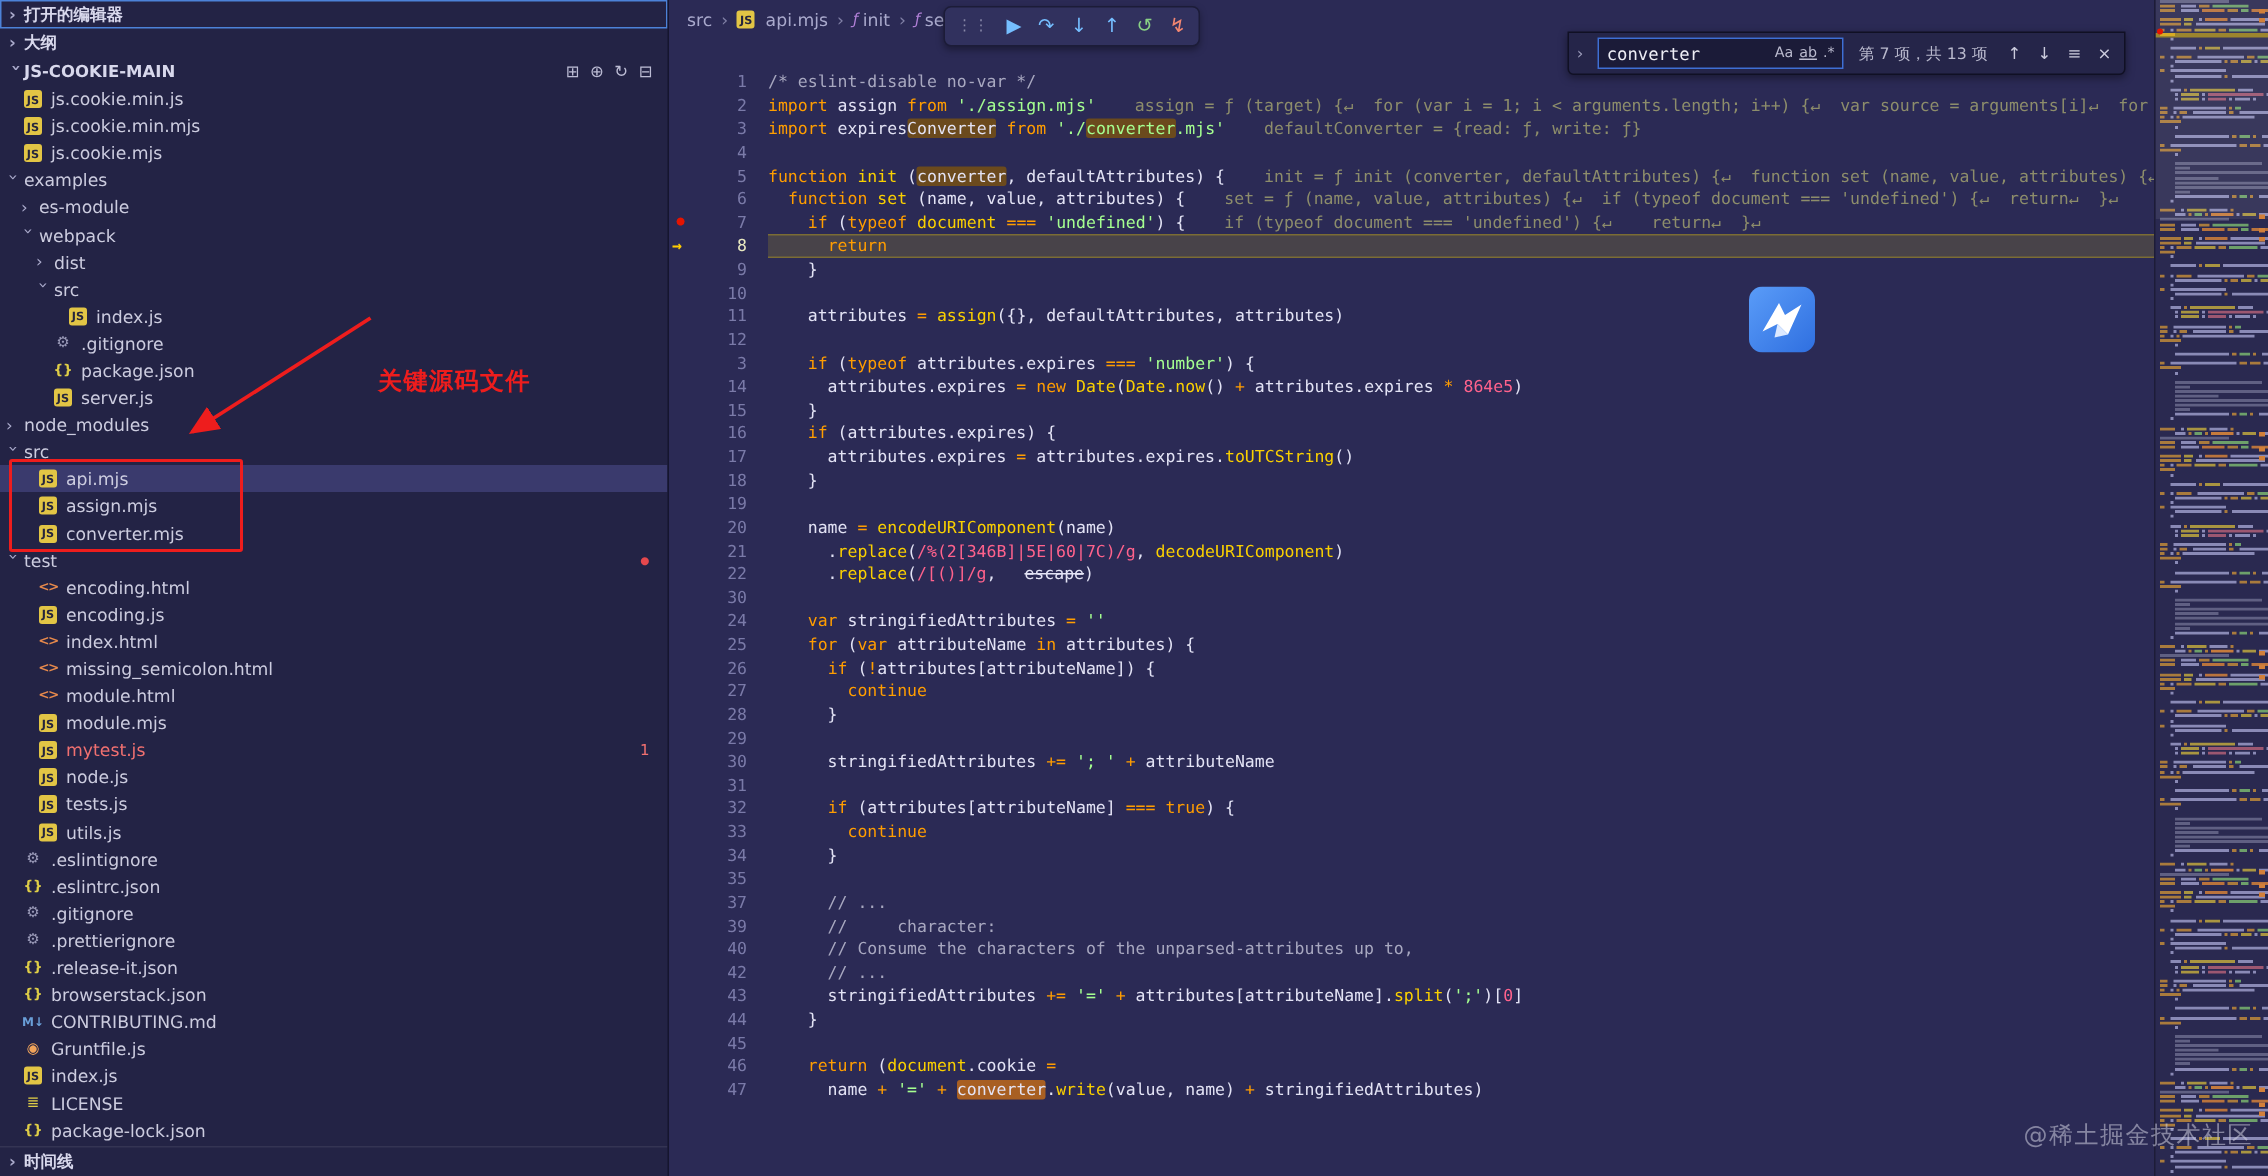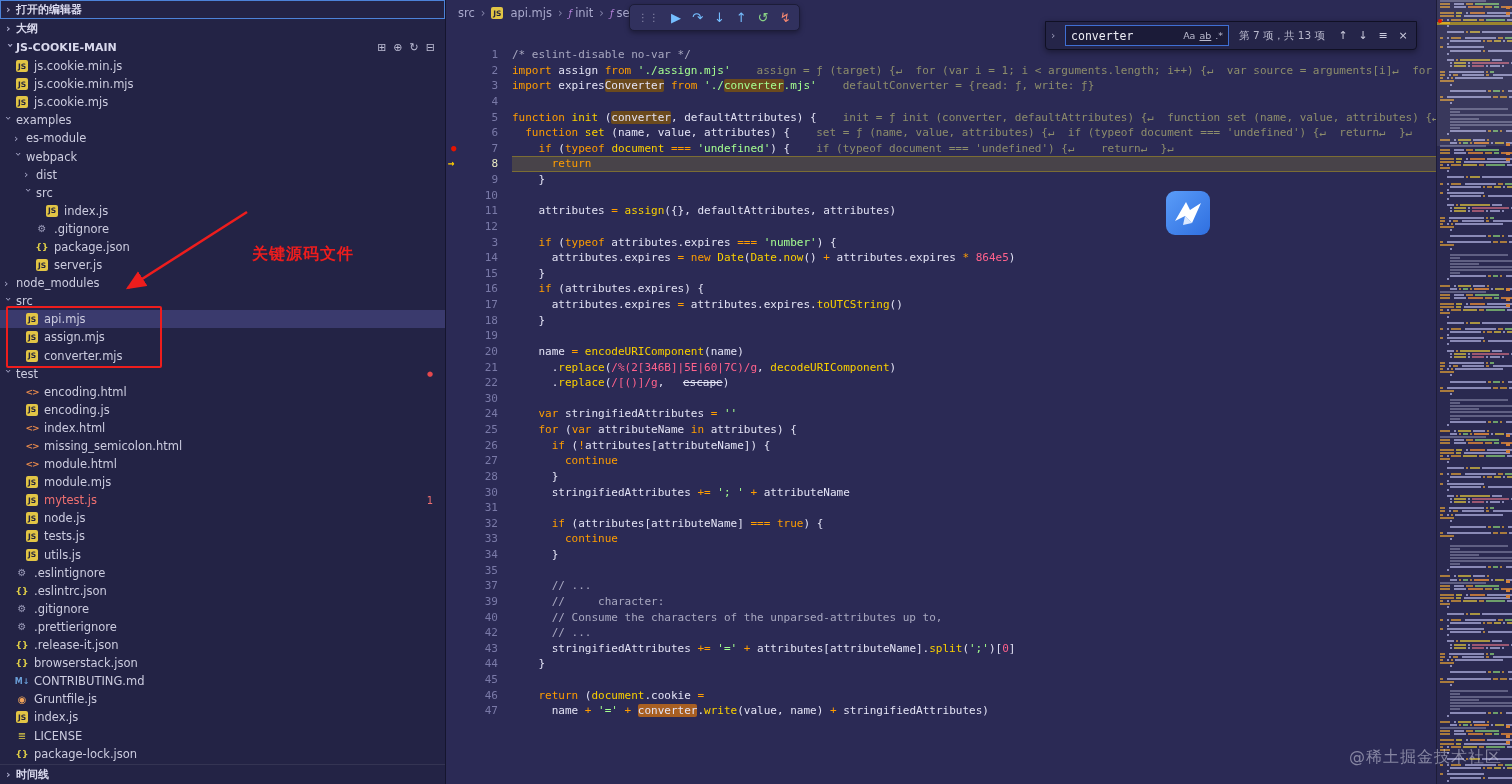--- a/index.html
+++ b/index.html
@@ -411,20 +411,24 @@
         </div>
         <div class="cline">
           <span class="gut"><span>27</span></span>
           <span class="ltext"><span class="tk-v">        </span><span class="tk-k">continue</span></span>
         </div>
         <div class="cline">
           <span class="gut"><span>28</span></span>
           <span class="ltext"><span class="tk-v">      }</span></span>
         </div>
         <div class="cline">
+          <span class="gut"><span>29</span></span>
+          <span class="ltext"></span>
+        </div>
+        <div class="cline">
           <span class="gut"><span>30</span></span>
           <span class="ltext"><span class="tk-v">      stringifiedAttributes </span><span class="tk-k">+=</span><span class="tk-v"> </span><span class="tk-s">'; '</span><span class="tk-v"> </span><span class="tk-k">+</span><span class="tk-v"> attributeName</span></span>
         </div>
         <div class="cline">
           <span class="gut"><span>31</span></span>
           <span class="ltext"></span>
         </div>
         <div class="cline">
           <span class="gut"><span>32</span></span>
           <span class="ltext"><span class="tk-v">      </span><span class="tk-k">if</span><span class="tk-v"> (attributes[attributeName] </span><span class="tk-k">===</span><span class="tk-v"> </span><span class="tk-k">true</span><span class="tk-v">) {</span></span>

